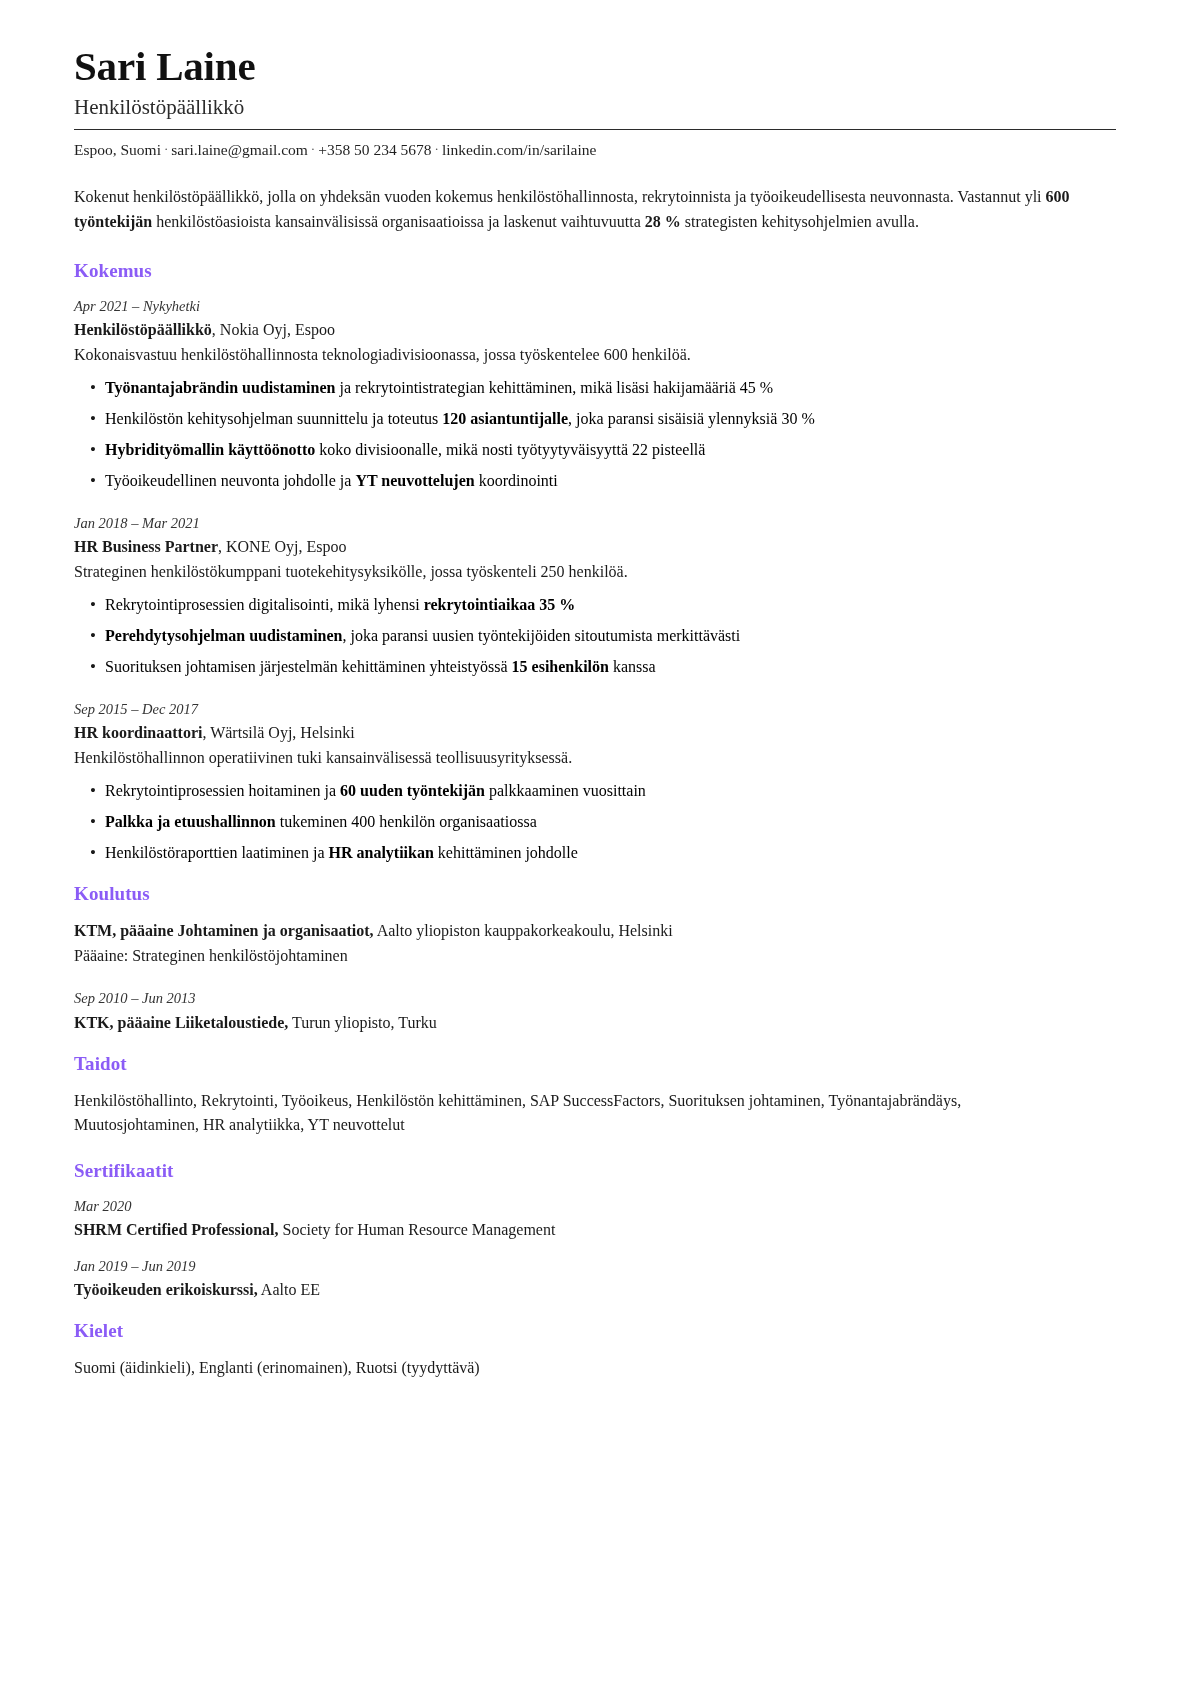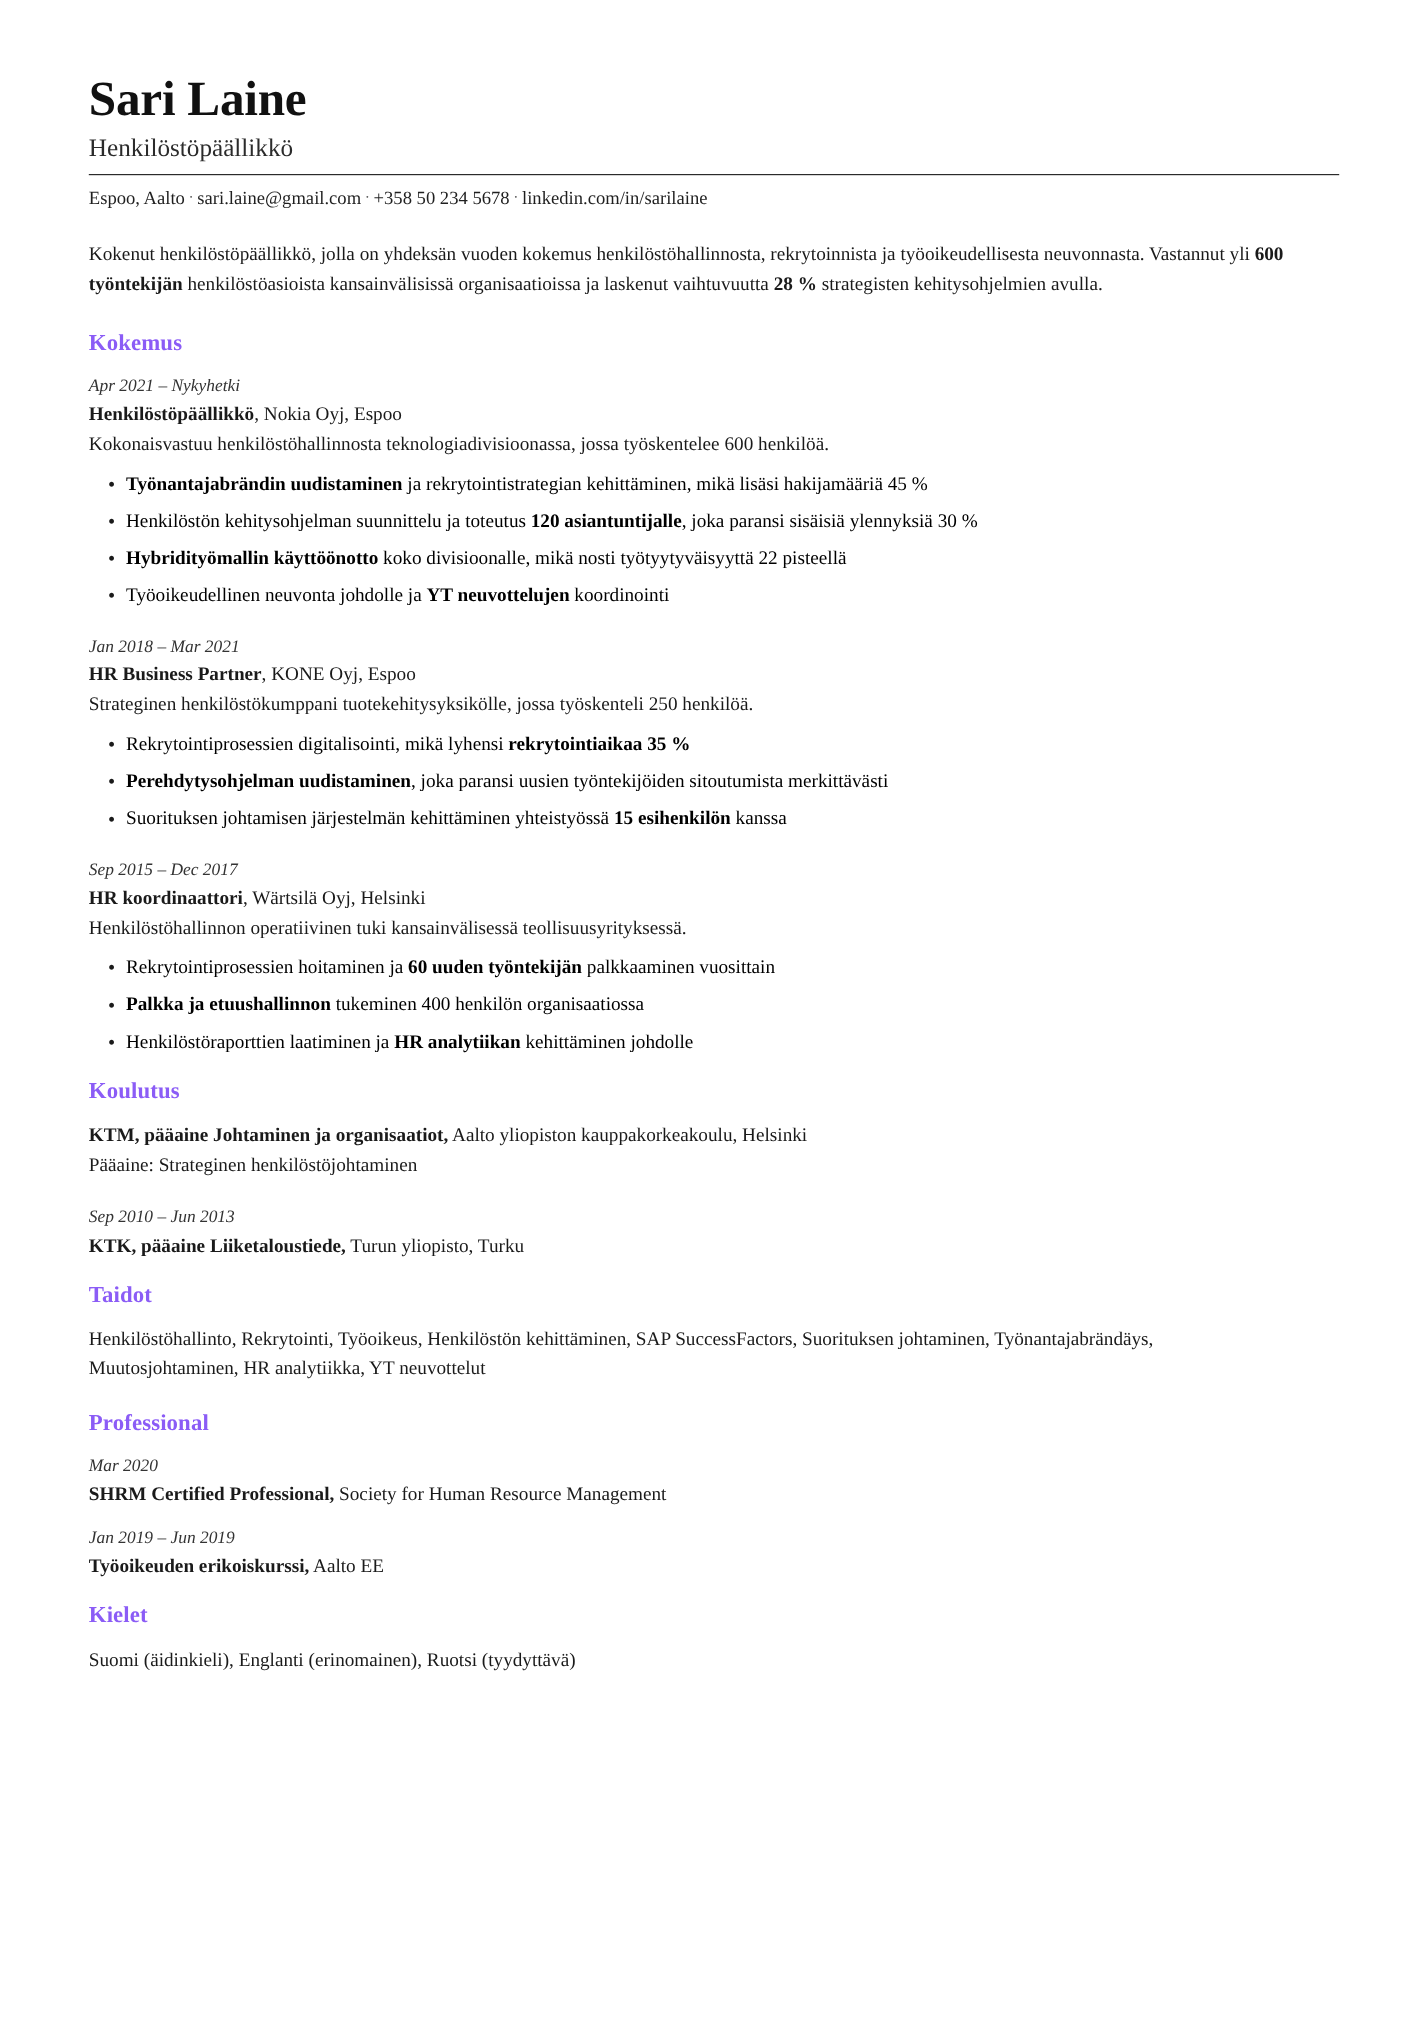--- a/index.html
+++ b/index.html
@@ -10,21 +10,21 @@
   body {
     font-family: "Liberation Serif", "DejaVu Serif", serif;
     color: #1a1a1a;
   }
   .page {
     width: 1190px;
     min-height: 1683px;
     margin: 0 auto;
     background: #ffffff;
     box-sizing: border-box;
-    padding: 60px 74px 60px 74px;
+    padding: 44px 74px 60px 74px;
     position: relative;
   }
 
   
   .name {
     font-size: 41px;
     font-weight: bold;
     letter-spacing: -0.2px;
     line-height: 1.12;
     margin: 0 0 4px 0;
@@ -145,21 +145,21 @@
 </head>
 <body>
 
 <div class="page">
 
   <div>
     <h1 class="name">Sari Laine</h1>
     <div class="headline">Henkilöstöpäällikkö</div>
     <hr class="rule">
     <div class="contact">
-      <span>Espoo, Aalto</span><span class="sep">·</span><span>sari.laine@gmail.com</span><span class="sep">·</span><span>+358 50 234 5678</span><span class="sep">·</span><span>linkedin.com/in/sarilaine</span>
+      <span>Espoo, Suomi</span><span class="sep">·</span><span>sari.laine@gmail.com</span><span class="sep">·</span><span>+358 50 234 5678</span><span class="sep">·</span><span>linkedin.com/in/sarilaine</span>
     </div>
   </div>
 
   <p class="summary"><span>Kokenut henkilöstöpäällikkö, jolla on yhdeksän vuoden kokemus henkilöstöhallinnosta, rekrytoinnista ja työoikeudellisesta neuvonnasta. Vastannut yli </span><b>600 työntekijän</b><span> henkilöstöasioista kansainvälisissä organisaatioissa ja laskenut vaihtuvuutta </span><b>28 %</b><span> strategisten kehitysohjelmien avulla.</span></p>
 
   <div class="section">
     <h2 class="section-title">Kokemus</h2>
 
     <div class="entry">
       <div class="entry-date">Apr 2021 – Nykyhetki</div>
@@ -209,21 +209,21 @@
       <div class="entry-heading"><span class="role">KTK, pääaine Liiketaloustiede,</span><span> Turun yliopisto, Turku</span></div>
     </div>
   </div>
 
   <div class="section skills-block">
     <h2 class="section-title">Taidot</h2>
     <p class="plain-para">Henkilöstöhallinto, Rekrytointi, Työoikeus, Henkilöstön kehittäminen, SAP SuccessFactors, Suorituksen johtaminen, Työnantajabrändäys, Muutosjohtaminen, HR analytiikka, YT neuvottelut</p>
   </div>
 
   <div class="section">
-    <h2 class="section-title">Professional</h2>
+    <h2 class="section-title">Sertifikaatit</h2>
 
     <div class="cert-entry">
       <div class="entry-date">Mar 2020</div>
       <div class="entry-heading"><span class="role">SHRM Certified Professional,</span><span> Society for Human Resource Management</span></div>
     </div>
 
     <div class="cert-entry">
       <div class="entry-date">Jan 2019 – Jun 2019</div>
       <div class="entry-heading"><span class="role">Työoikeuden erikoiskurssi,</span><span> Aalto EE</span></div>
     </div>

